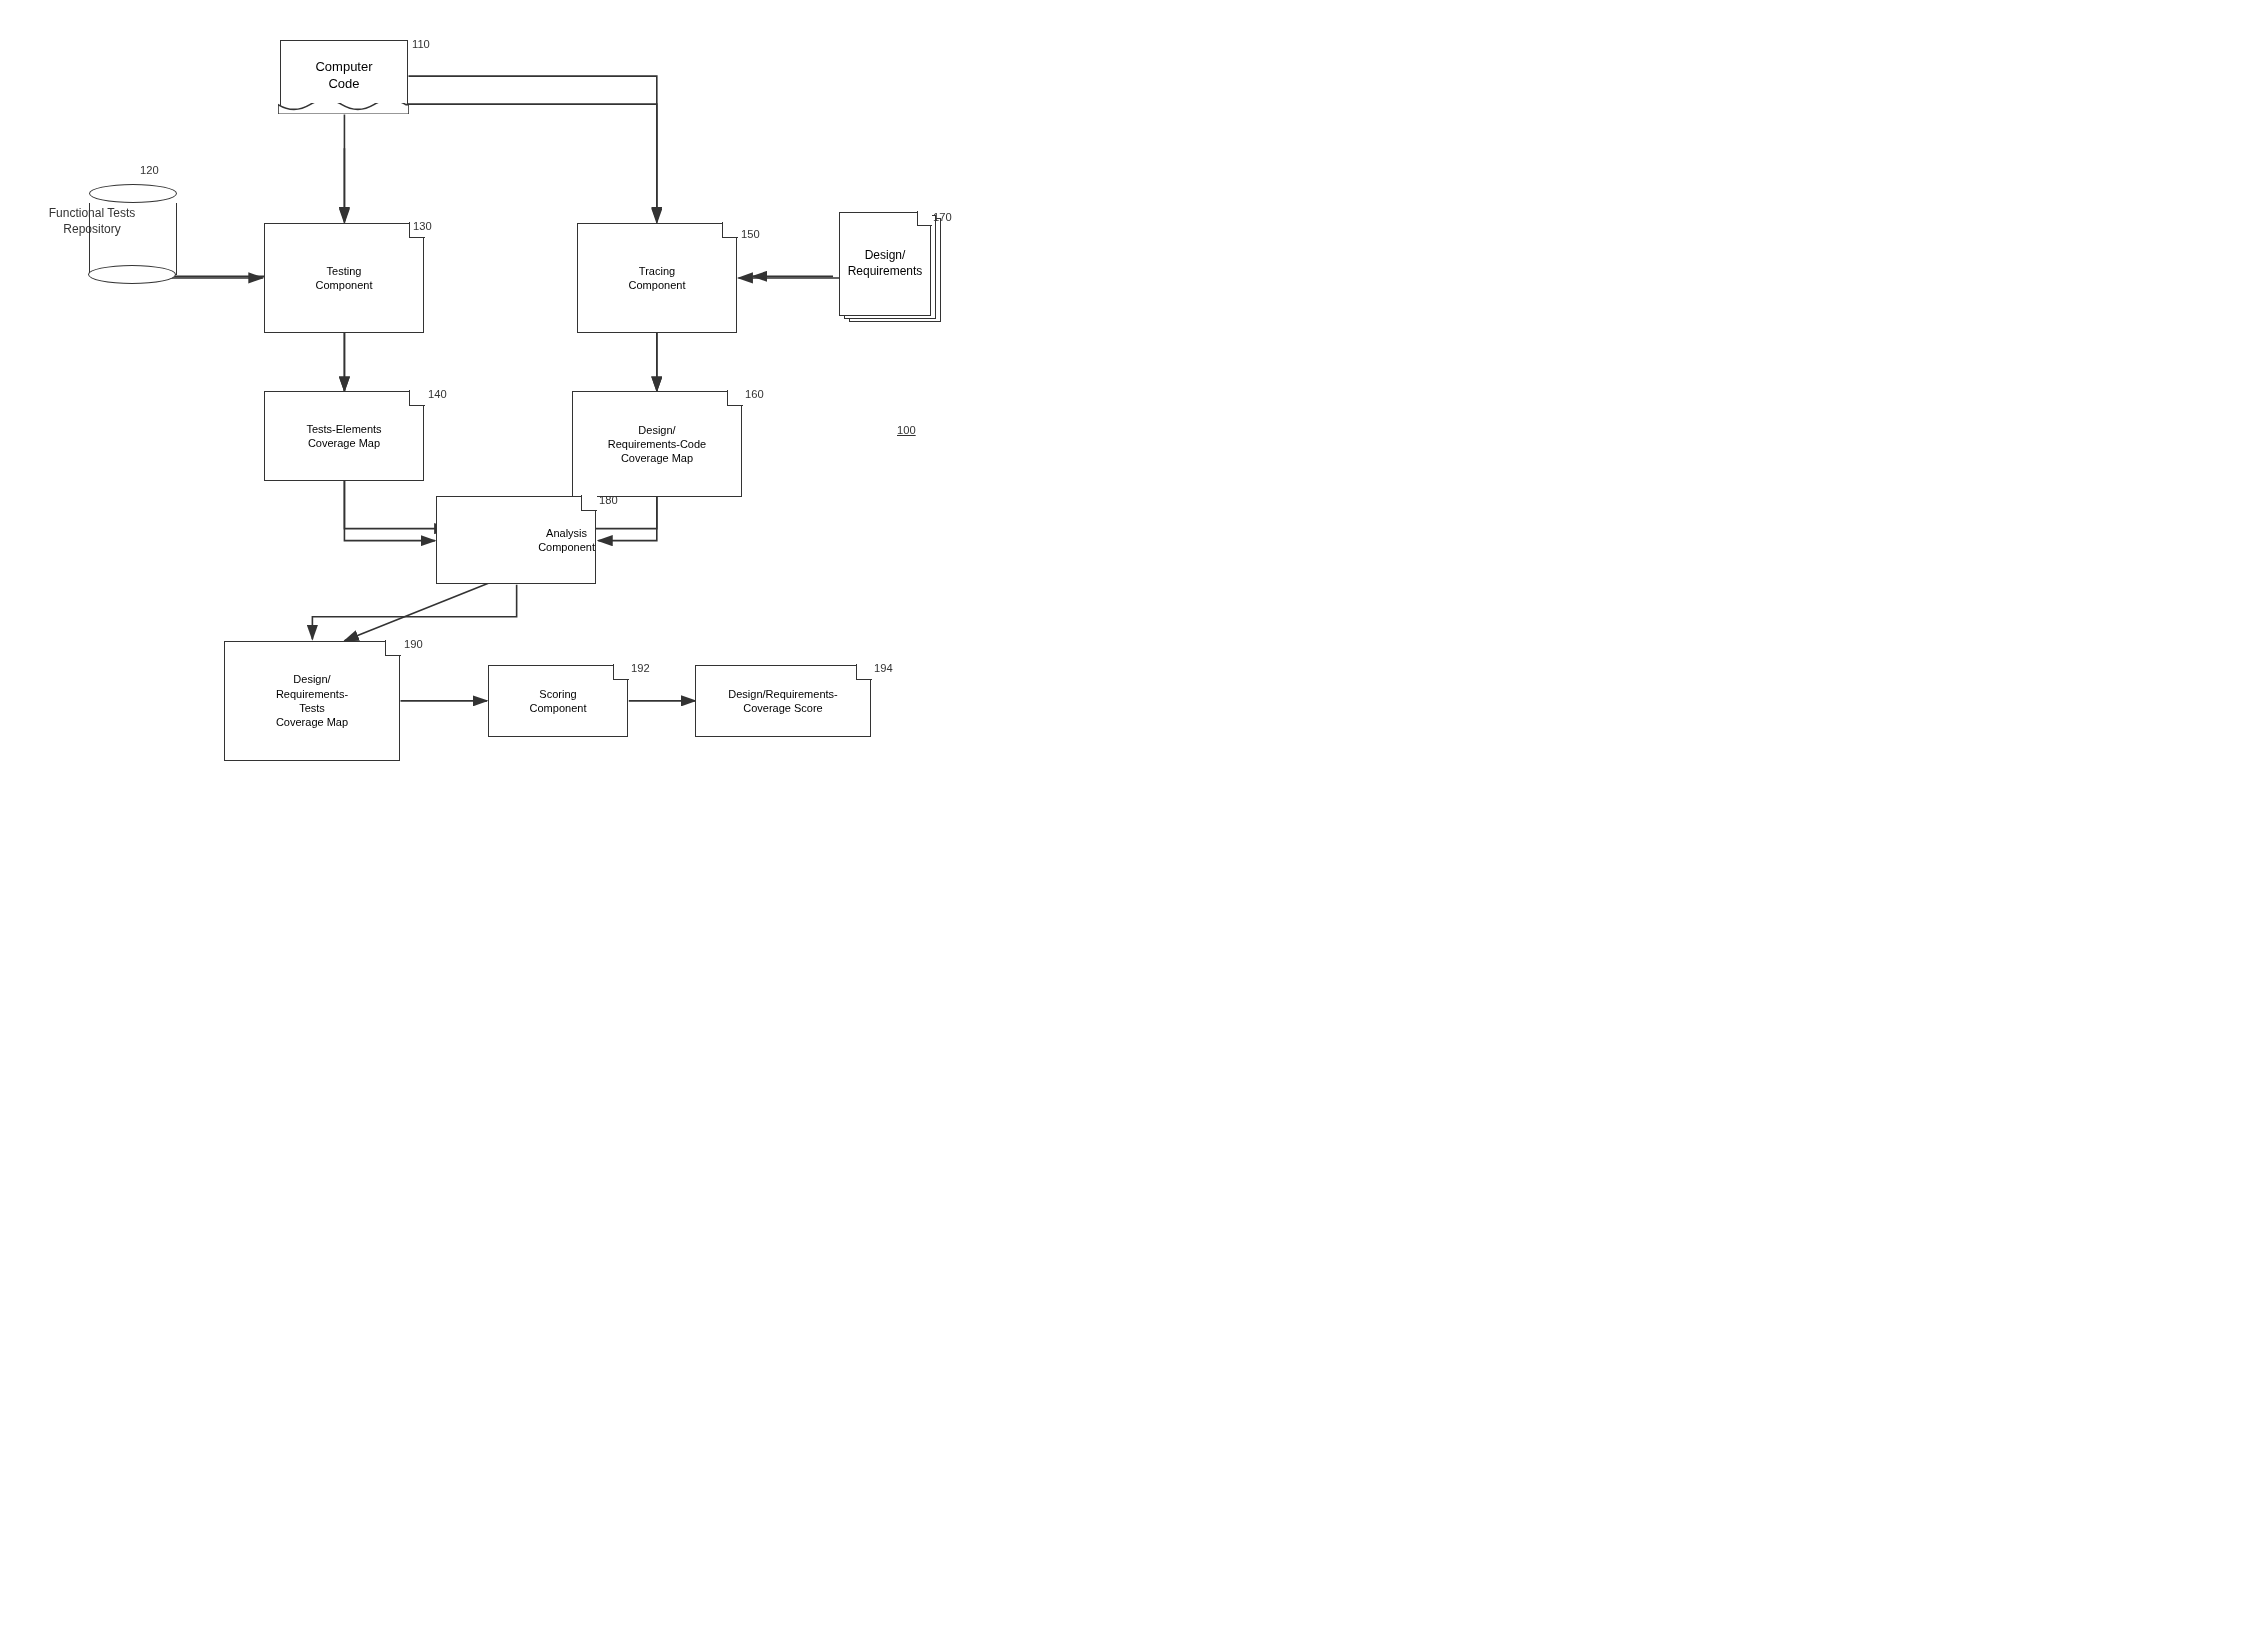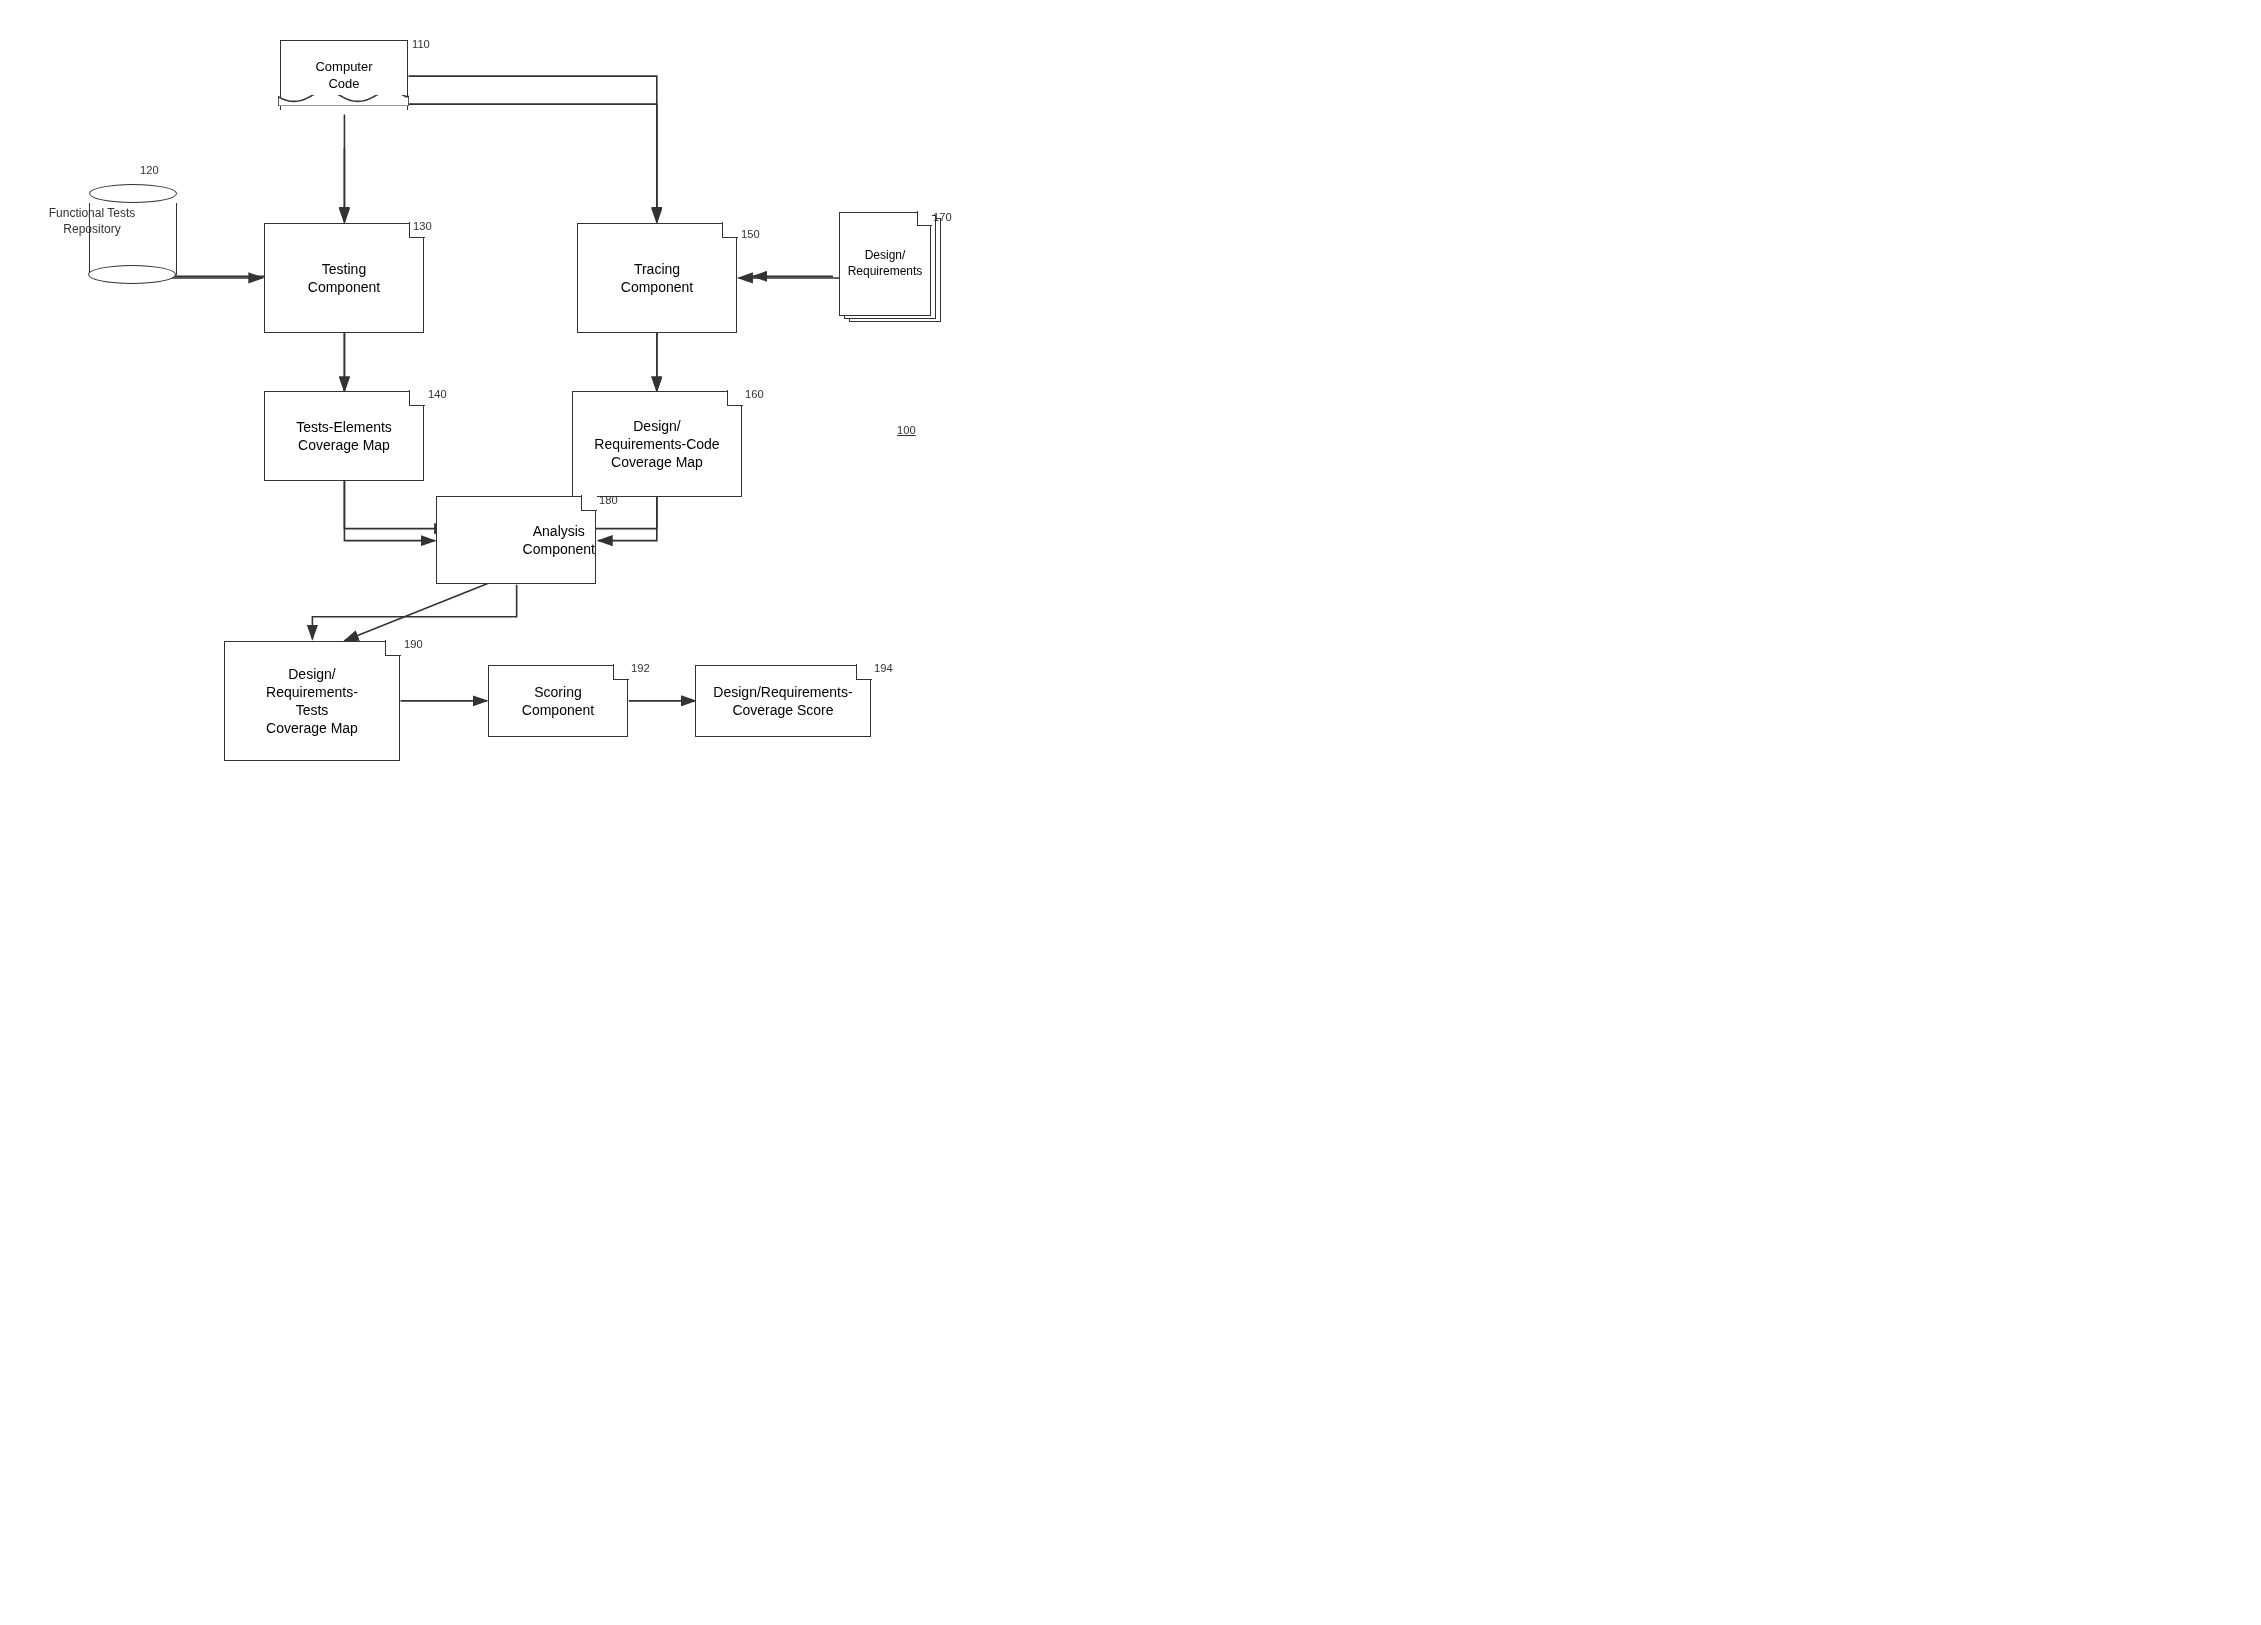--- a/index.html
+++ b/index.html
@@ -19,21 +19,21 @@
     }
     
     .box {
       position: absolute;
       border: 1.6px solid #333;
       background: #fff;
       display: flex;
       align-items: center;
       justify-content: center;
       text-align: center;
-      font-size: 14px;
+      font-size: 11px;
       line-height: 1.3;
     }
     
     .box-dogear::after {
       content: '';
       position: absolute;
       top: -1.6px;
       right: -1.6px;
       width: 14.4px;
       height: 14.4px;
@@ -172,21 +172,21 @@
   <div class="cylinder" style="left:48px; top:184px;">
     <div class="cylinder-top"></div>
     <div class="cylinder-body">
       <div class="cylinder-inner-ellipse"></div>
     </div>
     <div style="position:absolute; top:22.4px; left:0; width:88px; text-align:center; font-size:12px; line-height:1.3; color:#333;">Functional Tests<br>Repository</div>
   </div>
 
   <div class="box-label" style="left:140px; top:164px;">120</div>
 
-  <div style="position:absolute; left:280px; top:40px; width:128px; height:66px;">
+  <div style="position:absolute; left:280px; top:40px; width:128px; height:74px;">
     <div style="position:absolute;top:0;left:0;right:0; height:70px; border:1.6px solid #333; border-bottom:none; background:#fff; display:flex;align-items:center;justify-content:center;text-align:center;font-size:13px;line-height:1.3;">
       <span>Computer<br>Code</span>
     </div>
 
     <svg style="position:absolute;bottom:0;left:-1.6px;width:131px;height:11.2px;" viewBox="0 0 164 14" width="131" height="11.2">
       <path d="M0,2 Q20,14 40,2 Q60,-10 80,2 Q100,14 120,2 Q140,-10 160,2 L164,2 L164,14 L0,14 Z" fill="#fff" stroke="#333" stroke-width="2"></path>
     </svg>
   </div>
 
   <div class="box-label" style="left:412px; top:38px;">110</div>

